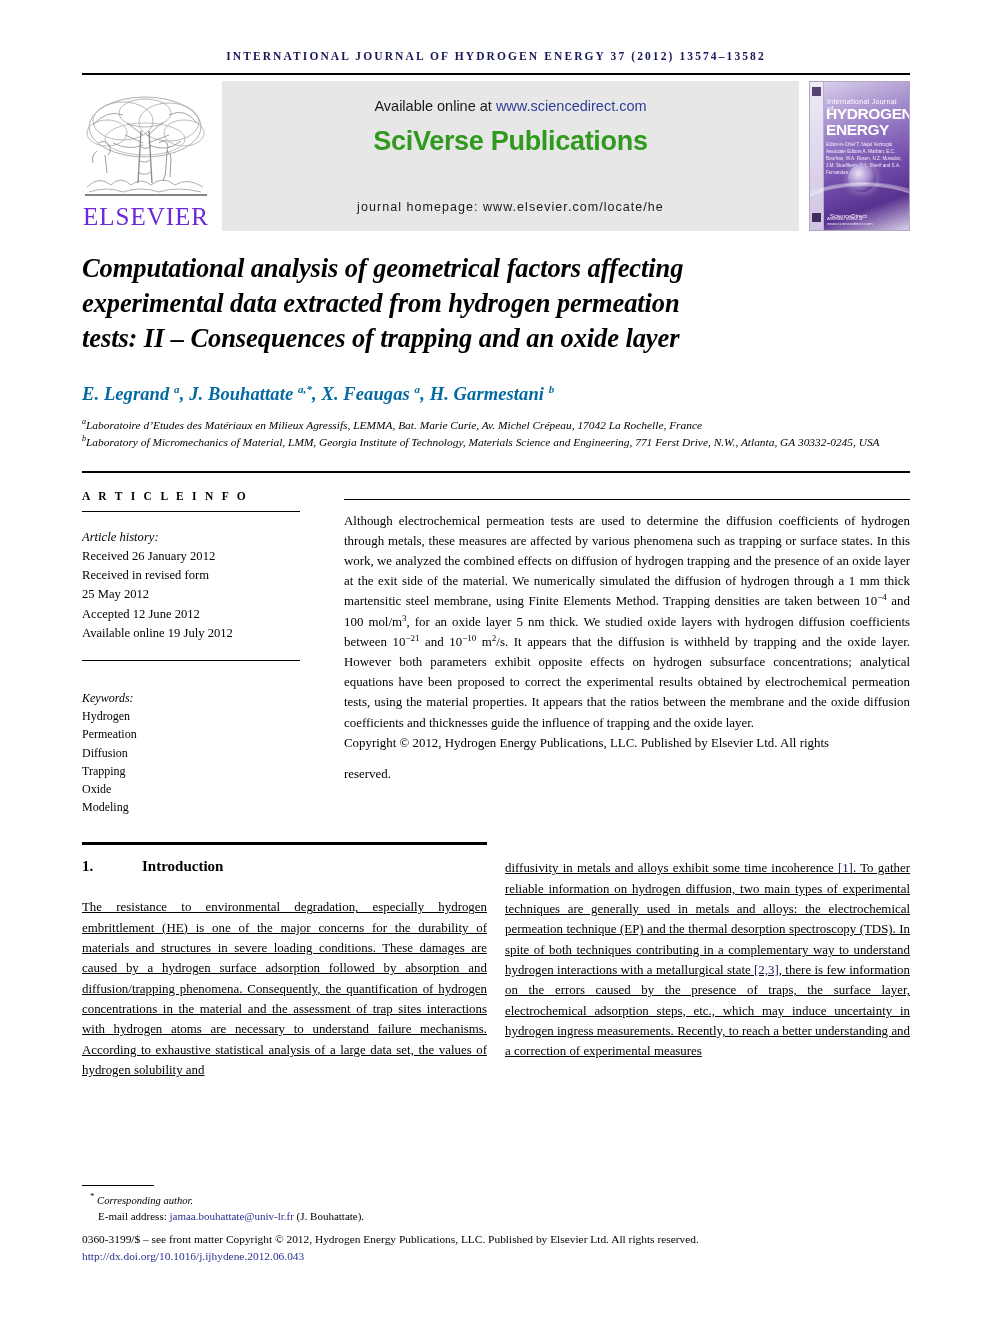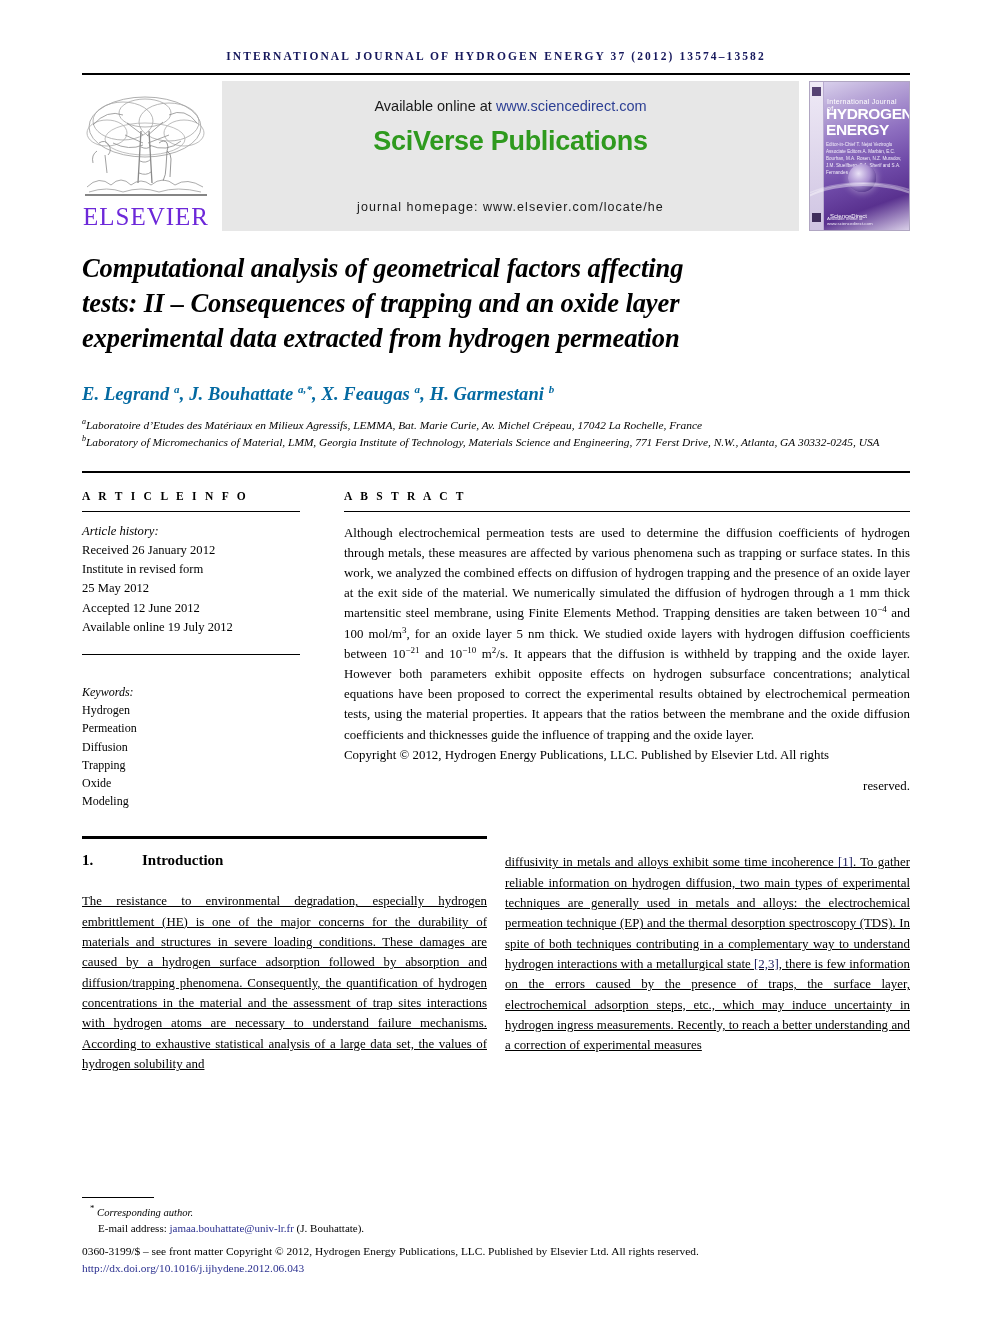--- a/index.html
+++ b/index.html
@@ -211,39 +211,39 @@
   .sec-head {
     font-family: "Liberation Serif", serif;
     font-weight: bold;
     font-size: 11.5px;
     letter-spacing: 2.8px;
   }
   .sec-rule { border-top: 1.6px solid #000; margin-top: 9px; }
   .hist {
     font-size: 12.6px;
     line-height: 1.52;
-    margin-top: 10px;
+    margin-top: 16px;
   }
   .hist .ital { font-style: italic; }
   .kw-rule { border-top: 1.2px solid #000; margin-top: 17px; }
   .keywords {
     font-size: 12px;
     line-height: 1.52;
     margin-top: 28px;
   }
   .keywords .ital { font-style: italic; }
   .abs-body {
     font-size: 12.9px;
     line-height: 1.555;
     text-align: justify;
     margin-top: 11px;
   }
   .abs-body sup { font-size: 9px; vertical-align: super; }
   .abs-copy { margin-top: 0; text-align: justify; }
-  .abs-copy-last { text-align: right; }
+  .abs-copy-last { text-align: left; }
 
   
   .body-rule-wrap { margin-top: 26px; height: 4px; }
   .body-rule {
     width: 405px;
     border-top: 3px solid #000;
   }
   .body-cols {
     display: flex;
     margin-top: 12px;
@@ -266,21 +266,21 @@
     hyphens: none;
     text-decoration: underline;
   }
   .ref-link { color: #16185c; }
 
   
   .footer {
     position: absolute;
     left: 82px;
     right: 82px;
-    bottom: 46px;
+    bottom: 58px;
   }
   .foot-rule { width: 72px; border-top: 1px solid #000; margin-bottom: 4px; }
   .foot-corr {
     font-size: 10.6px;
     font-style: italic;
     line-height: 1.45;
     padding-left: 8px;
   }
   .foot-corr sup { font-style: normal; }
   .foot-email {
@@ -359,60 +359,59 @@
       <div class="cover-ring"></div>
       <div class="cover-arc"></div>
       <div class="cover-arc2"></div>
       <div class="cover-sd">ScienceDirect</div>
       <div class="cover-bottom">Available online at www.sciencedirect.com</div>
     </div>
   </div>
 
   <div class="title">
     <div>Computational analysis of geometrical factors affecting</div>
+    <div>experimental data extracted from hydrogen permeation</div>
     <div>tests: II – Consequences of trapping and an oxide layer</div>
-    <div>experimental data extracted from hydrogen permeation</div>
   </div>
 
   <div class="authors">E. Legrand <sup>a</sup>, J. Bouhattate <sup>a,*</sup>, X. Feaugas <sup>a</sup>, H. Garmestani <sup>b</sup></div>
 
   <div class="affils">
     <div><sup>a</sup><span>Laboratoire d’Etudes des Matériaux en Milieux Agressifs, LEMMA, Bat. Marie Curie, Av. Michel Crépeau, 17042 La Rochelle, France</span></div>
     <div><sup>b</sup><span>Laboratory of Micromechanics of Material, LMM, Georgia Institute of Technology, Materials Science and Engineering, 771 Ferst Drive, N.W., Atlanta, GA 30332-0245, USA</span></div>
   </div>
 
   <div class="rule-heavy"></div>
 
   <div class="info-abstract">
 
     <div class="col-info">
       <div class="sec-head">A R T I C L E   I N F O</div>
       <div class="sec-rule"></div>
       <div class="hist">
         <div class="ital">Article history:</div>
         <div>Received 26 January 2012</div>
-        <div>Institute in revised form</div>
+        <div>Received in revised form</div>
         <div>25 May 2012</div>
         <div>Accepted 12 June 2012</div>
         <div>Available online 19 July 2012</div>
       </div>
       <div class="kw-rule"></div>
       <div class="keywords">
         <div class="ital">Keywords:</div>
         <div>Hydrogen</div>
         <div>Permeation</div>
         <div>Diffusion</div>
         <div>Trapping</div>
         <div>Oxide</div>
         <div>Modeling</div>
       </div>
     </div>
 
     <div class="col-abs">
-      <div class="sec-head">A B S T R A C T</div>
       <div class="sec-rule"></div>
       <div class="abs-body"><span>Although electrochemical permeation tests are used to determine the diffusion coefficients of hydrogen through metals, these measures are affected by various phenomena such as trapping or surface states. In this work, we analyzed the combined effects on diffusion of hydrogen trapping and the presence of an oxide layer at the exit side of the material. We numerically simulated the diffusion of hydrogen through a 1 mm thick martensitic steel membrane, using Finite Elements Method. Trapping densities are taken between 10</span><sup>−4</sup><span> and 100 mol/m</span><sup>3</sup><span>, for an oxide layer 5 nm thick. We studied oxide layers with hydrogen diffusion coefficients between 10</span><sup>−21</sup><span> and 10</span><sup>−10</sup><span> m</span><sup>2</sup><span>/s. It appears that the diffusion is withheld by trapping and the oxide layer. However both parameters exhibit opposite effects on hydrogen subsurface concentrations; analytical equations have been proposed to correct the experimental results obtained by electrochemical permeation tests, using the material properties. It appears that the ratios between the membrane and the oxide diffusion coefficients and thicknesses guide the influence of trapping and the oxide layer.</span></div>
       <div class="abs-body abs-copy">Copyright © 2012, Hydrogen Energy Publications, LLC. Published by Elsevier Ltd. All rights</div>
       <div class="abs-body abs-copy-last">reserved.</div>
     </div>
   </div>
 
   <div class="body-rule-wrap">
     <div class="body-rule"></div>
   </div>

